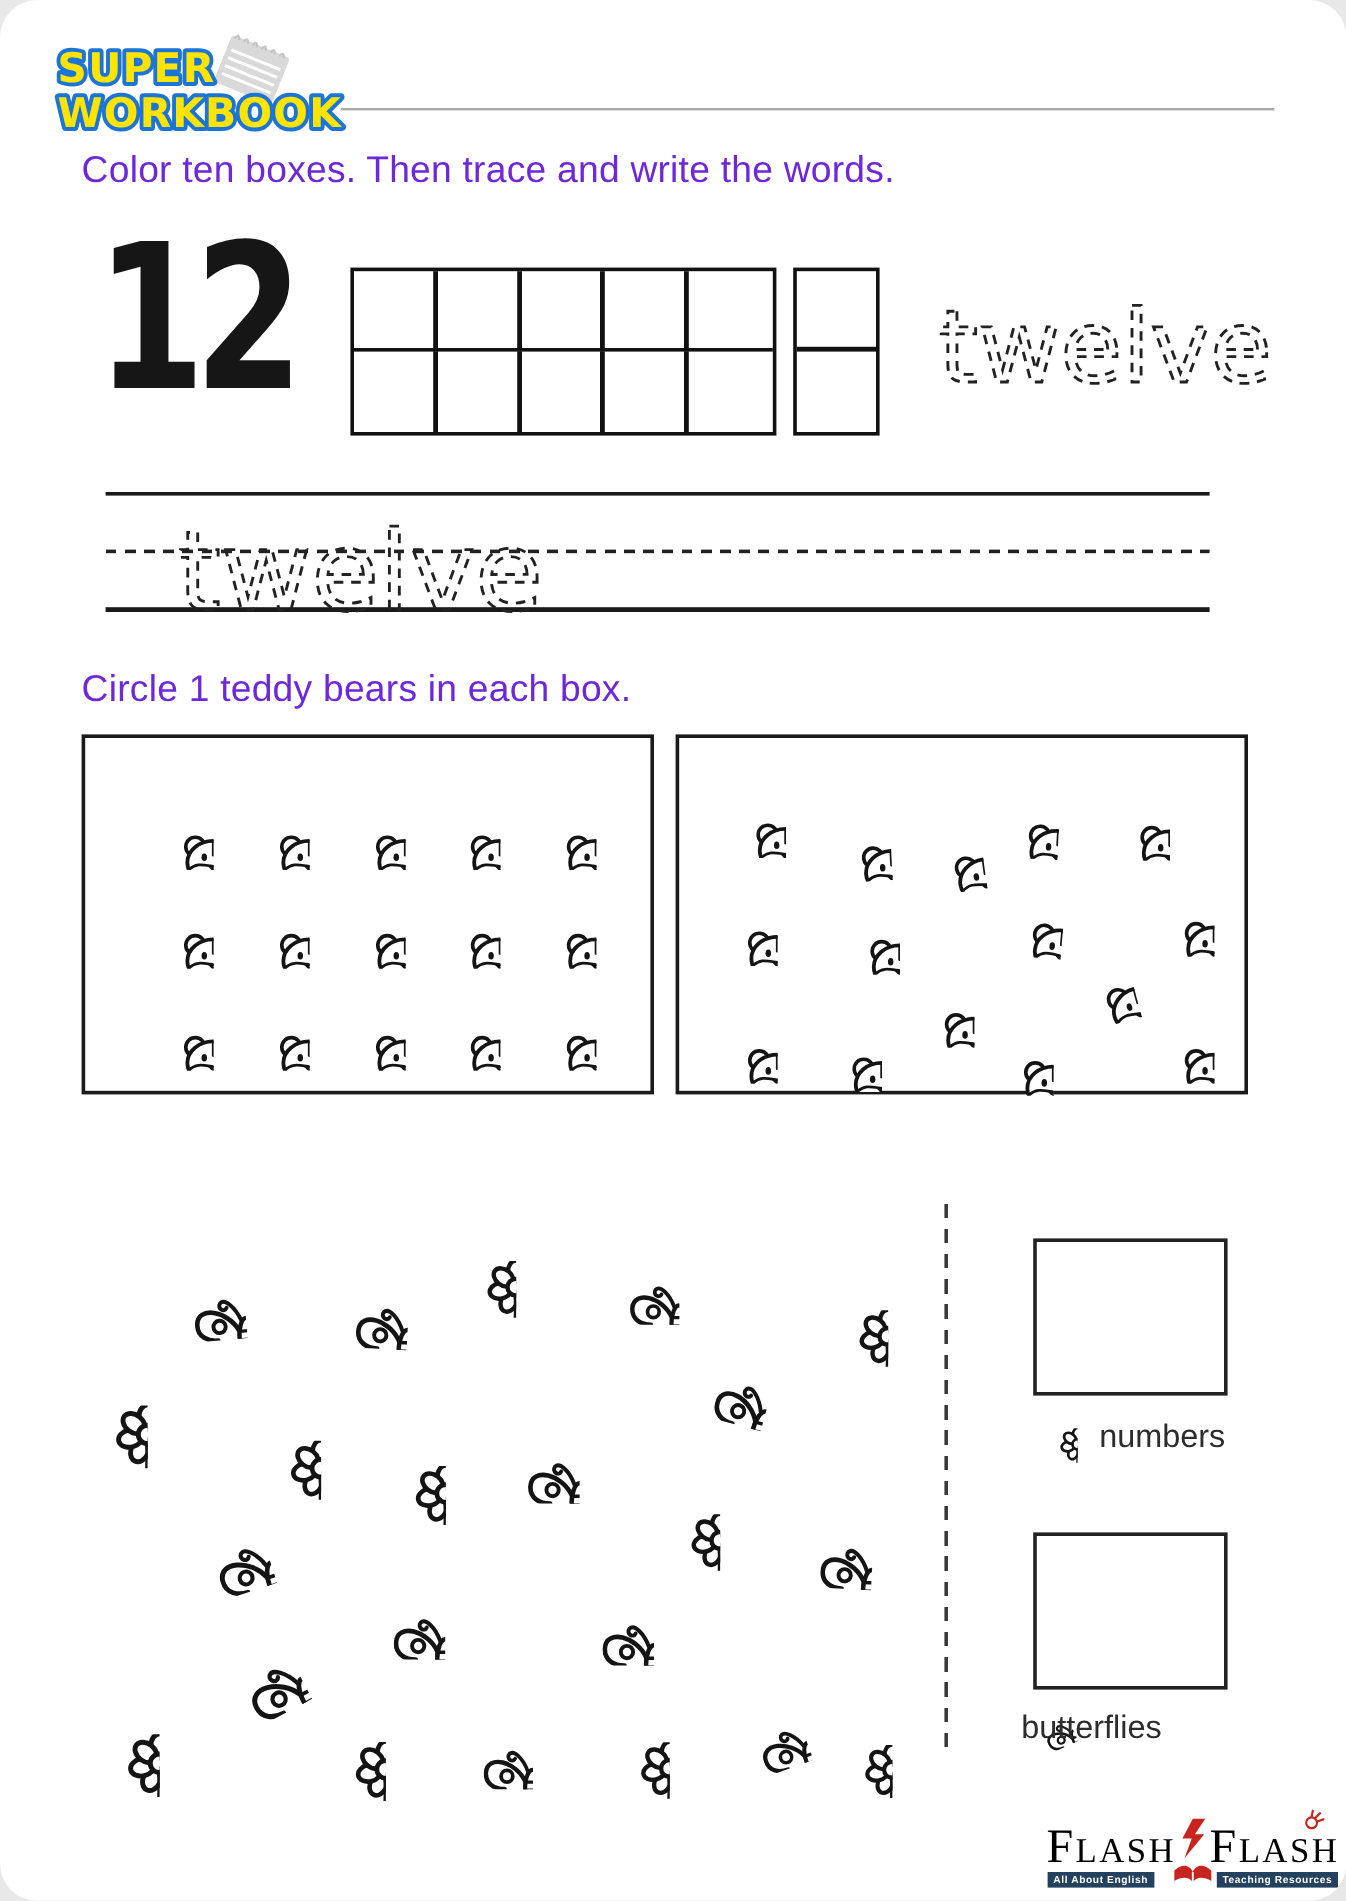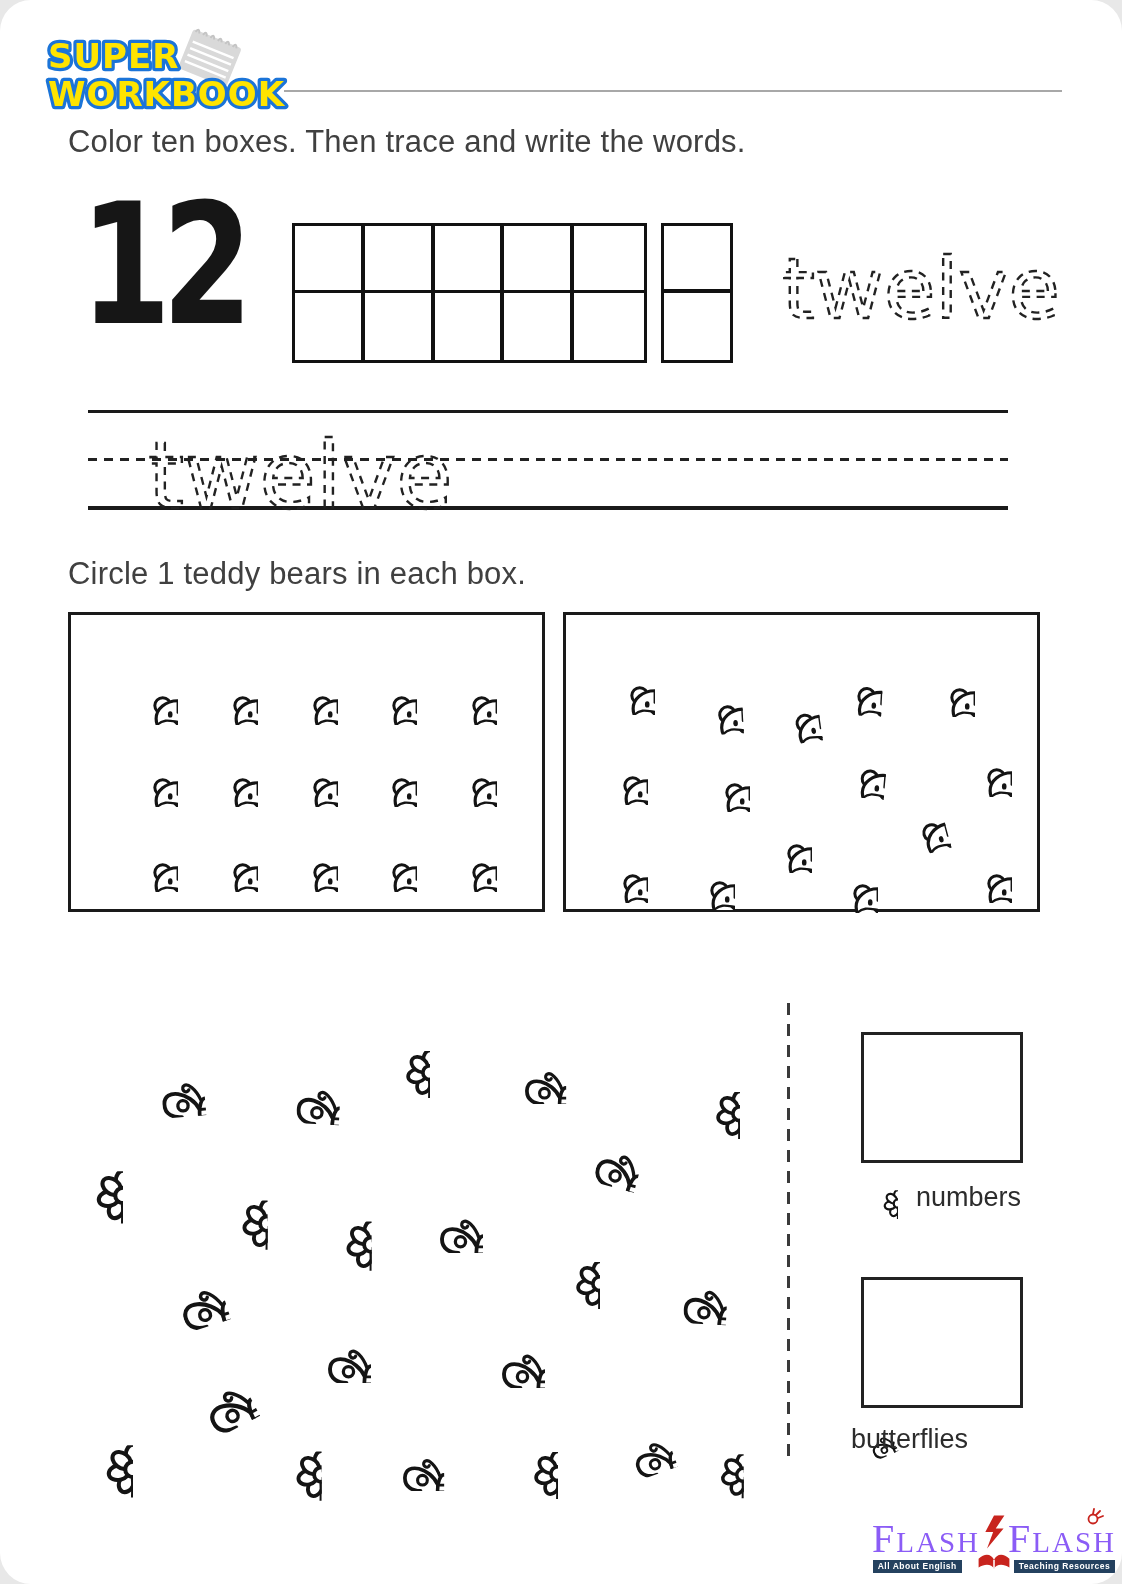--- a/index.html
+++ b/index.html
@@ -7,21 +7,21 @@
     position:relative; width:1122px; height:1584px; margin:0 auto;
     background:#ffffff; overflow:hidden;
     font-family:"Liberation Sans",sans-serif; color:#2c2c2c;border-radius:31px;
   }
   
   .logo{position:absolute; left:42px; top:28px;}
   .logo-txt{font-family:"DejaVu Sans",sans-serif; font-weight:800; font-size:34px;
     fill:#FFE400; stroke:#1B74D8; stroke-width:6.5px; paint-order:stroke; stroke-linejoin:round; letter-spacing:1px;}
   .header-rule{position:absolute; left:284px; top:90px; width:778px; height:2px; background:#A8A8A8;}
   
-  .instr{position:absolute; left:68px; font-size:31px; letter-spacing:0.2px; color:#404040; white-space:nowrap;}
+  .instr{position:absolute; left:68px; font-size:31px; letter-spacing:0.2px; color:#6d28d9; white-space:nowrap;}
   #instr1{top:124px;} #instr2{top:556px;} #instr3{top:942px;}
   
   .big-number{
     position:absolute; left:80px; top:181px; font-family:"DejaVu Sans",sans-serif;
     font-size:168px; font-weight:bold; line-height:1; color:#161616;
     letter-spacing:-12px; transform:scaleX(0.78); transform-origin:left top;
   }
   
   .tenframe{position:absolute; left:292px; top:223px; width:355px; height:140px;
     border:3px solid #111; box-sizing:border-box; display:grid;
@@ -54,21 +54,21 @@
   .ansbox{position:absolute; left:861px; width:162px; height:131px; border:3px solid #222; box-sizing:border-box; background:#fff;}
   #ansbox-flowers{top:1032px;} #ansbox-bfly{top:1277px;}
   .anslabel{position:absolute; font-size:27px; color:#2c2c2c;}
   #label-flowers{left:916px; top:1182px;} #label-bfly{left:851px; top:1424px;}
   .mini{position:absolute;}
   .mini-flower{left:864px; top:1169px;}
   .mini-bfly{left:843px; top:1417px; transform:rotate(-25deg);}
   
   .fd-logo{position:absolute; left:868px; top:1512px; width:252px; height:66px;}
   .fd-row{display:flex; align-items:baseline; justify-content:center;}
-  .fd-word{display:inline-block; font-family:"Liberation Serif",serif; font-size:29px; color:#8b5cf6; letter-spacing:2px; line-height:1;}
+  .fd-word{display:inline-block; font-family:"Liberation Serif",serif; font-size:29px; color:#000000; letter-spacing:2px; line-height:1;}
   .fd-word::first-letter{font-size:40px;}
   .fd-bolt{margin:0 1px -6px 1px;}
   .fd-sub{display:flex; justify-content:center; align-items:center; margin-top:1px; position:relative;}
   .fd-bar{background:#24415F; color:#fff; font-size:8.5px; font-weight:bold; letter-spacing:0.5px;
     padding:2px 5px; line-height:1.1; white-space:nowrap;}
   .fd-bar-left{margin-right:52px;}
   .fd-book{position:absolute; left:50%; top:-10px; transform:translateX(-50%);}
   .fd-shuttle{position:absolute; right:16px; top:-4px;}
   .defs{position:absolute; width:0; height:0;}
 </style>

